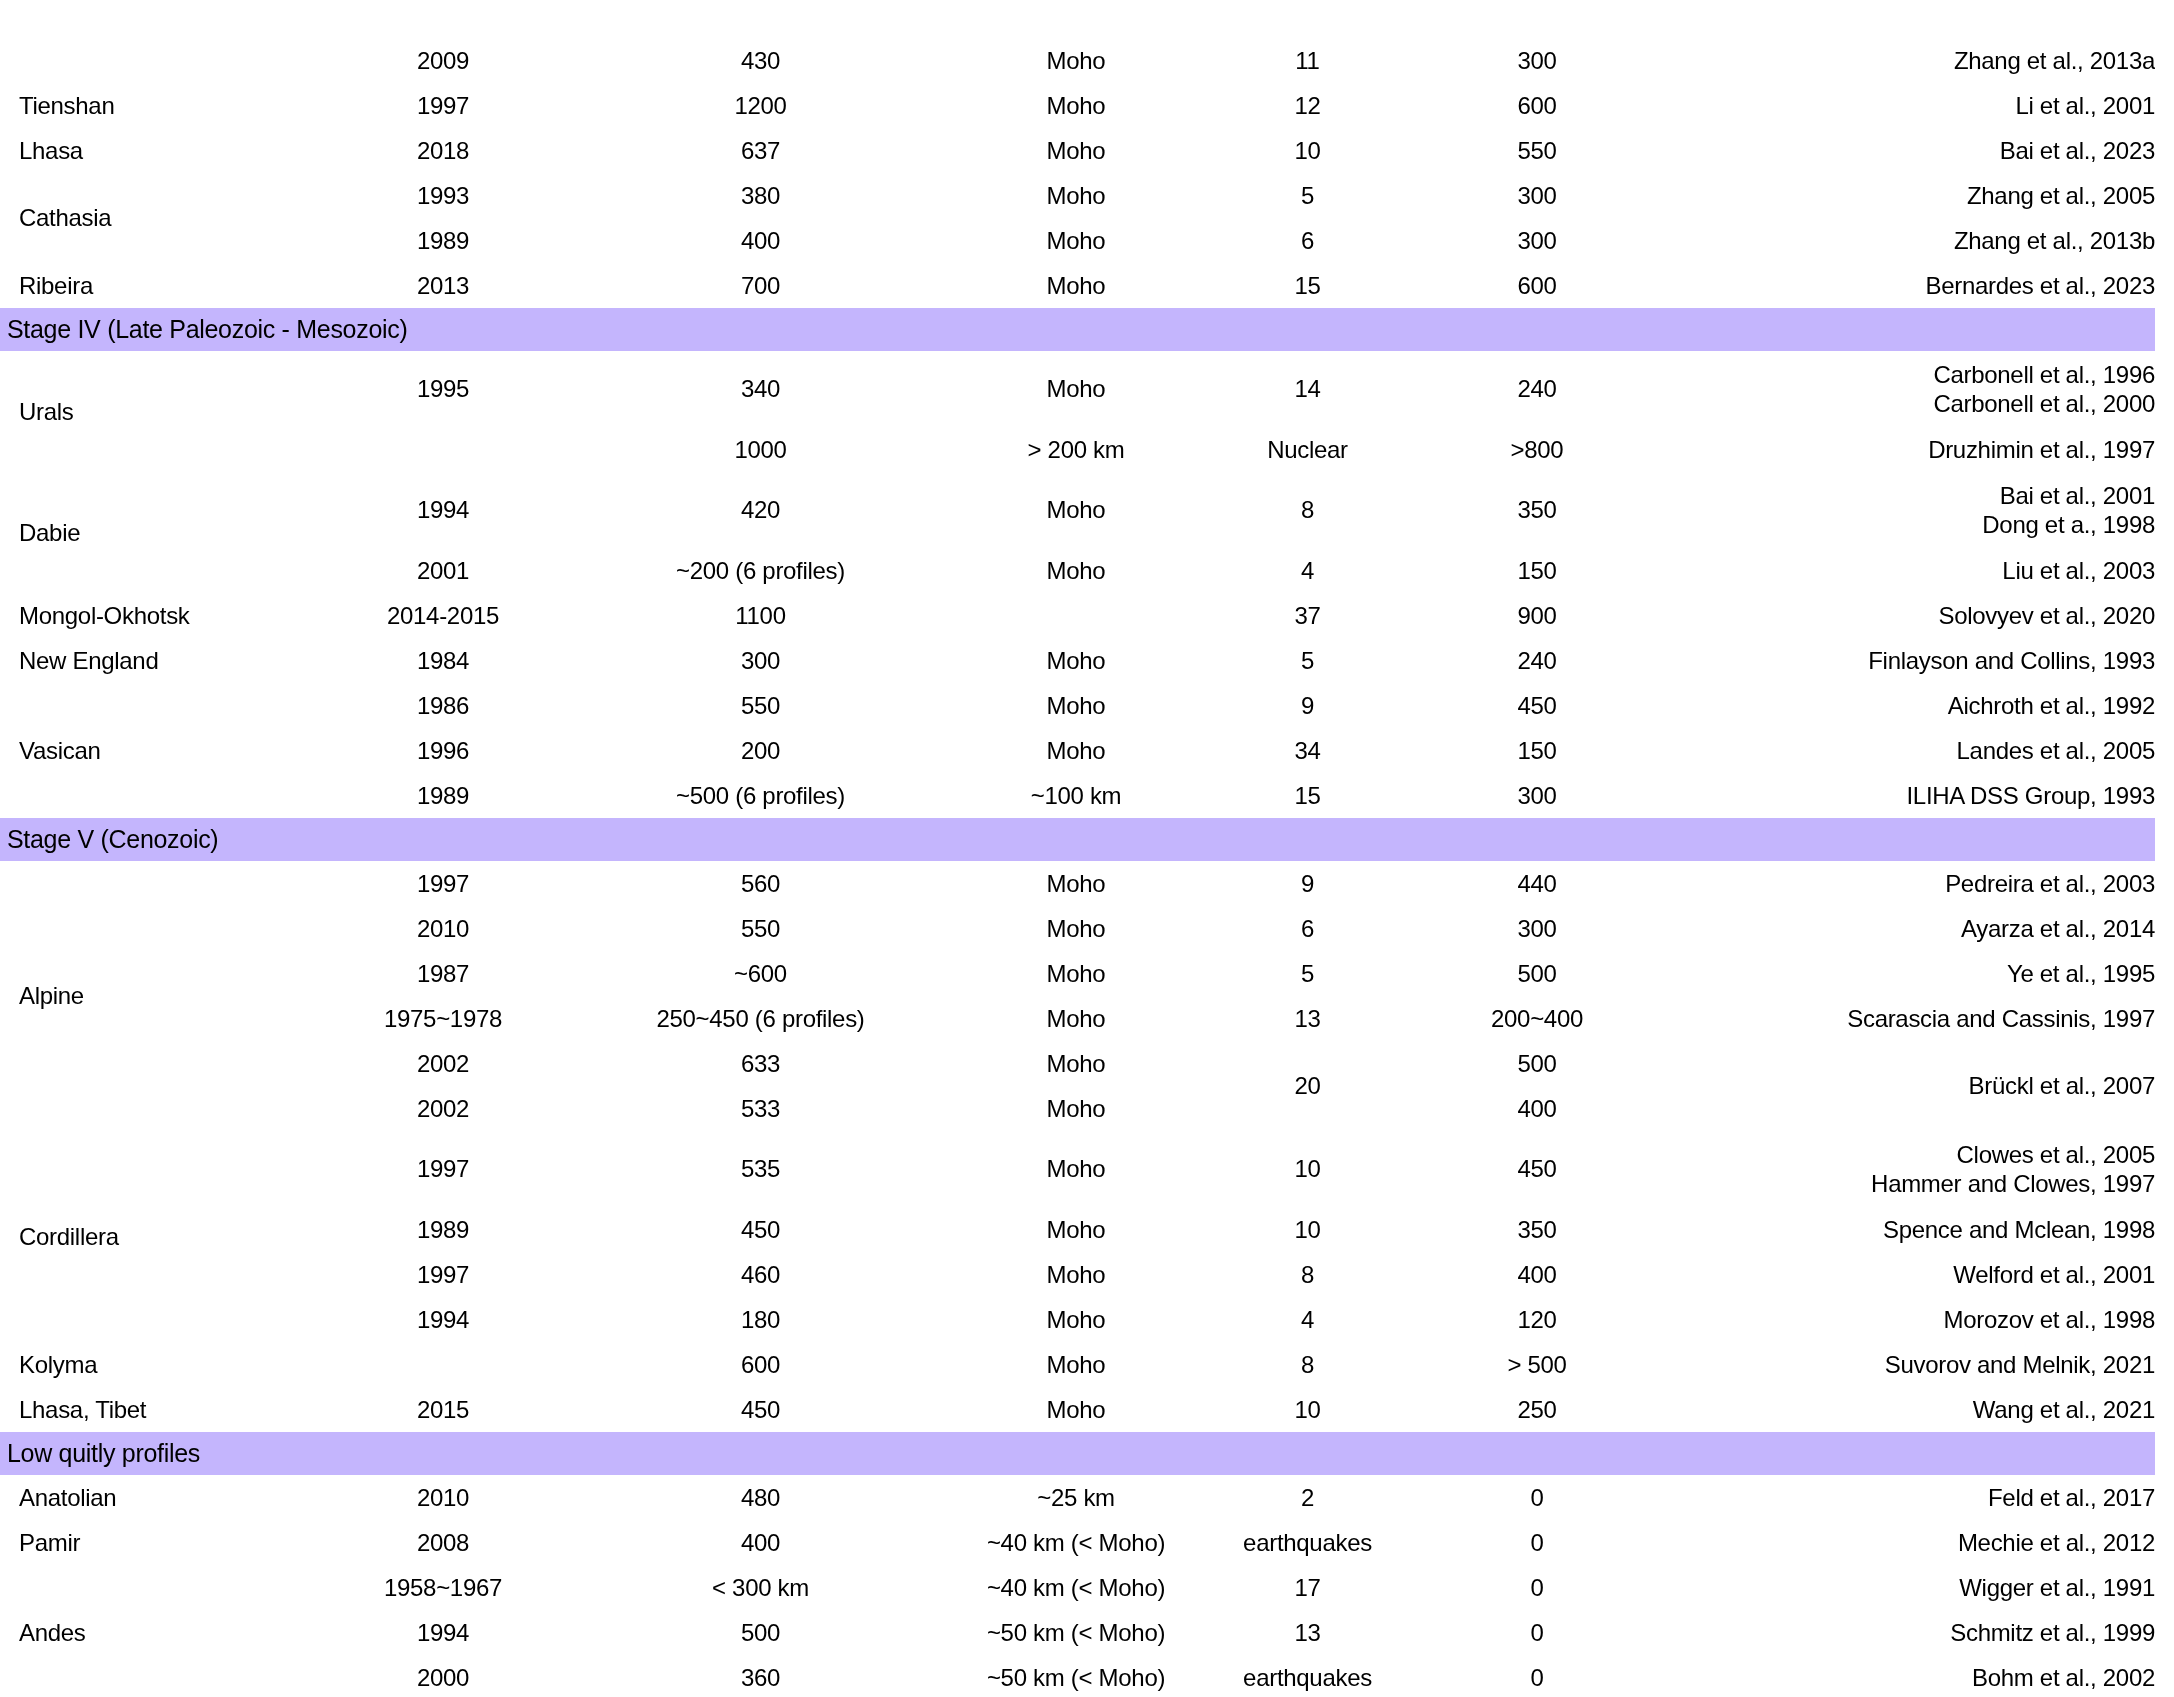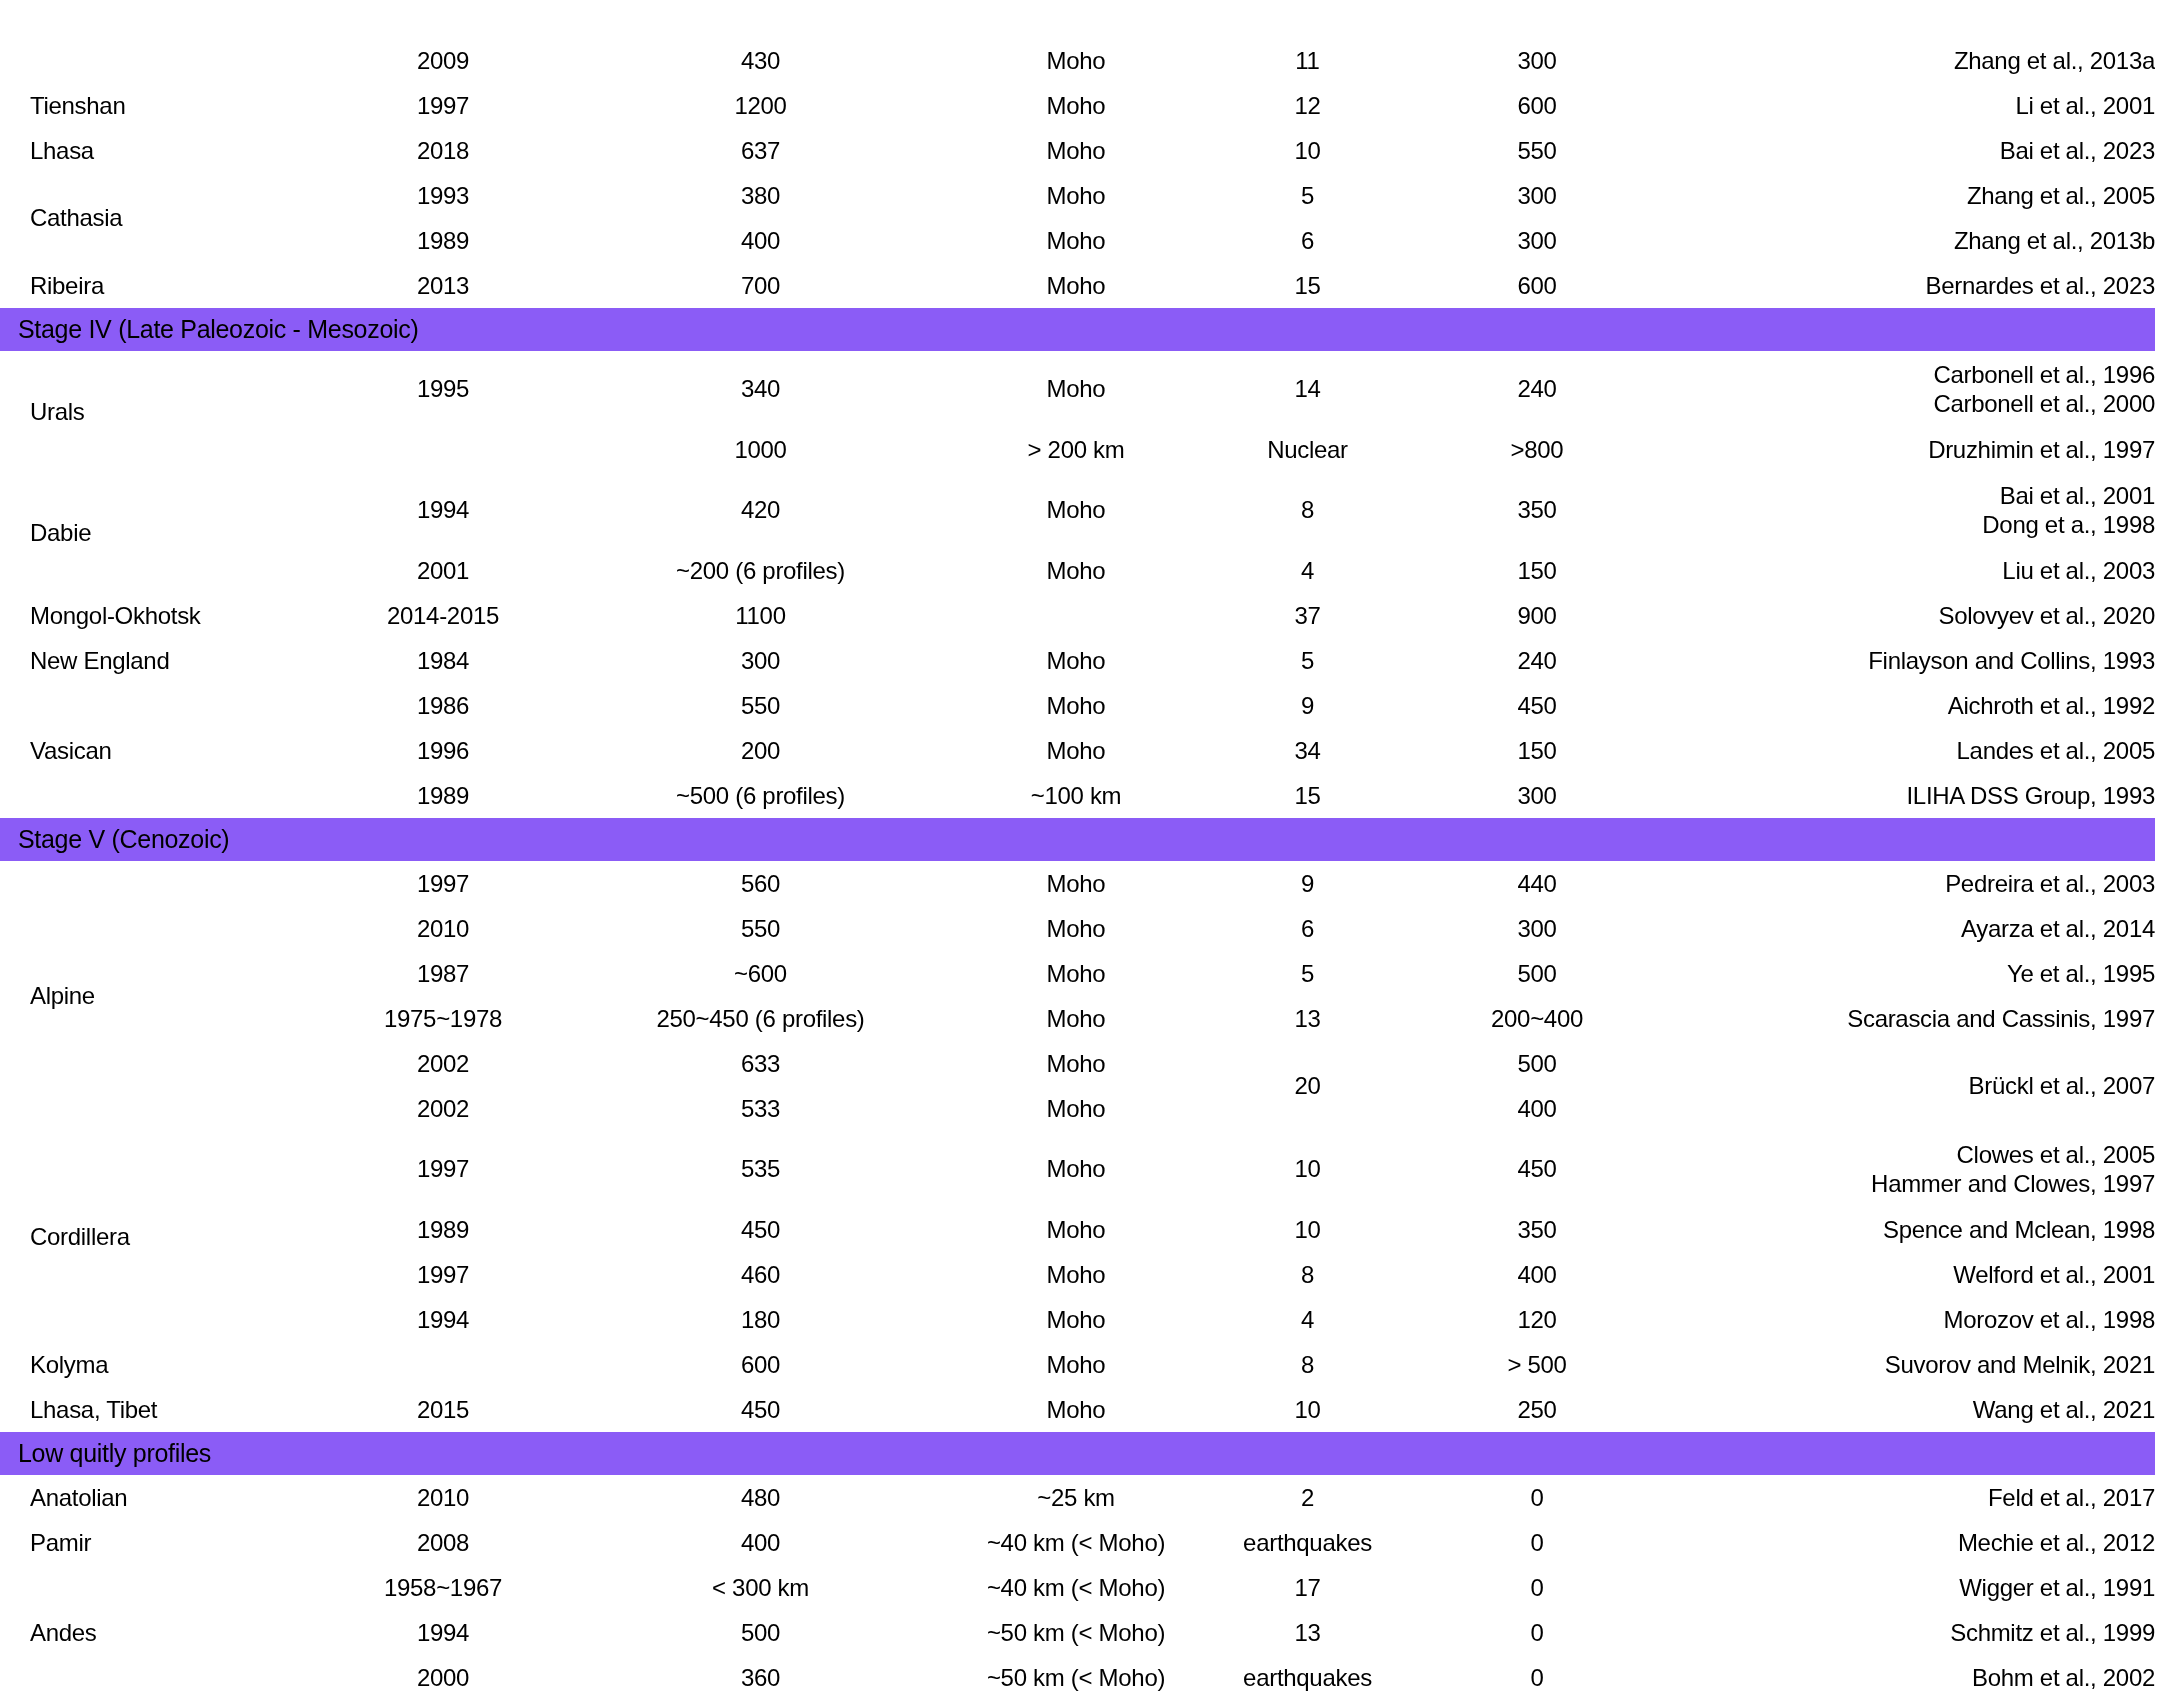--- a/index.html
+++ b/index.html
@@ -24,32 +24,32 @@
     padding: 0;
     vertical-align: middle;
     text-align: center;
     overflow: hidden;
     white-space: nowrap;
   }
   tr.row { height: 45px; }
   tr.row.tall { height: 76px; }
   td.col-name {
     text-align: left;
-    padding-left: 30px;
+    padding-left: 19px;
   }
   td.col-ref {
     text-align: right;
     padding-left: 8.6px;
   }
   .ref-line { line-height: 29px; }
   tr.section-row { height: 43px; }
   tr.section-row td {
-    background: #8b5cf6;
+    background: #c4b5fd;
     text-align: left;
-    padding-left: 18px;
+    padding-left: 7px;
     font-size: 25px;
   }
 </style>
 </head>
 <body>
 
 <table class="profiles">
   <colgroup>
     <col style="width:307px">
     <col style="width:272px">

